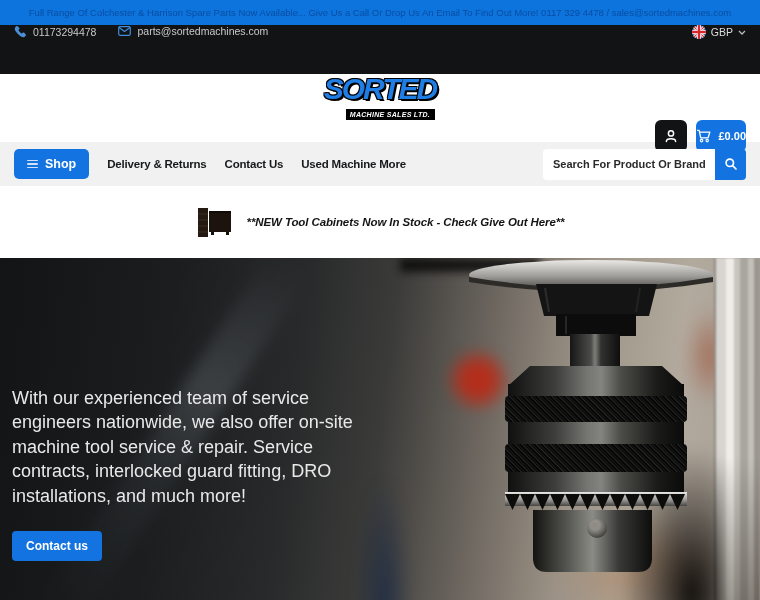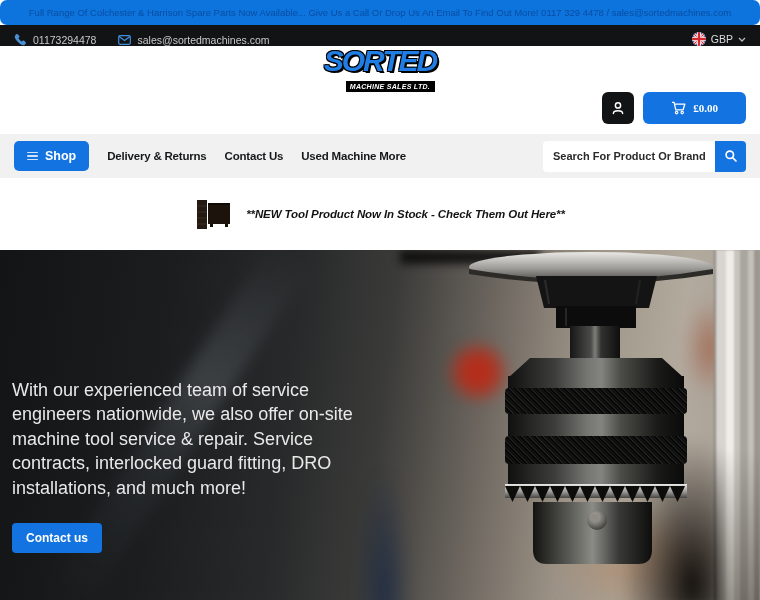--- a/index.html
+++ b/index.html
@@ -1,42 +1,42 @@
 <!DOCTYPE html>
 <html><head>
 <meta charset="utf-8">
 <style>
   * { margin:0; padding:0; box-sizing:border-box; }
   html,body { width:760px; height:600px; overflow:hidden;
     font-family:"Liberation Sans","DejaVu Sans",sans-serif; background:#fff; }
 
   
-  .banner { height:25px; background:#0c74dc; display:flex; align-items:center; justify-content:center;border-radius:7px; }
+  .banner { height:25px; background:#0c74dc; display:flex; align-items:center; justify-content:center; }
   .banner span { font-size:9.5px; color:#0a4da3; white-space:nowrap; font-weight:500; }
 
   
-  .util { height:21px; background:#121314; display:flex; align-items:flex-end; padding:0 14px; color:#c9c9c9; }
+  .util { height:49px; background:#121314; display:flex; align-items:flex-start; padding:0 14px; color:#c9c9c9; }
   .util .grp { display:flex; align-items:center; gap:6px; margin-right:22px; font-size:10.5px; cursor:pointer; }
   .util .right { margin-left:auto; display:flex; align-items:center; gap:5px; font-size:10.5px; color:#dcdcdc; cursor:pointer; }
 
   
   .hdr { height:68px; background:#fff; display:flex; align-items:center; padding:0 14px;flex-direction:column; }
   .logo { cursor:pointer; line-height:1; }
   .logo .l1 { font-style:italic; font-weight:800; font-size:30px; letter-spacing:-2px; color:#1f7de4;
     text-shadow:-1px -1px 0 #000,1px -1px 0 #000,-1px 1px 0 #000,2px 2px 0 #000; display:block; }
   .logo .l2 { display:inline-block; margin:-3px 0 0 22px; background:#000; color:#fff;
     font-style:italic; font-weight:700; font-size:7px; letter-spacing:.3px; padding:2px 5px 2px 4px; }
   .hdr .hright { margin-left:auto; display:flex; align-items:center; gap:9px; }
   .btn-acct { width:32px; height:32px; background:#121314; border:none; border-radius:6px;
     display:flex; align-items:center; justify-content:center; cursor:pointer; }
-  .btn-cart { height:32px; background:#1373e1; border:none; border-radius:6px; padding:0 28px;
-    display:flex; align-items:center; gap:7px; color:#fff; font-size:11px; font-weight:700; cursor:pointer;font-family:Liberation Serif, serif; }
-
-  
-  .nav { height:44px; background:#f1f1f1; display:flex; align-items:center; padding:0 14px; gap:18px;margin-top:20px; }
+  .btn-cart { height:32px; background:#1373e1; border:none; border-radius:6px; padding:0 0;
+    display:flex; align-items:center; gap:7px; color:#fff; font-size:11px; font-weight:700; cursor:pointer; }
+
+  
+  .nav { height:44px; background:#f1f1f1; display:flex; align-items:center; padding:0 14px; gap:18px; }
   .btn-shop { height:30px; background:#1373e1; border:none; border-radius:5px; padding:0 13px;
     display:flex; align-items:center; gap:7px; color:#fff; font-size:12.5px; font-weight:600; cursor:pointer; }
   .burger { display:inline-block; width:11px; }
   .burger i { display:block; height:1.6px; background:rgba(255,255,255,.8); margin:2.1px 0; border-radius:1px; }
   .nav a { color:#16181a; font-size:11.5px; font-weight:700; text-decoration:none; letter-spacing:-.2px; cursor:pointer; }
   .search { margin-left:auto; display:flex; }
   .search input { width:172px; height:31px; border:none; border-radius:4px 0 0 4px; padding:0 10px;
     font-size:11px; font-weight:700; color:#222; font-family:inherit; outline:none; }
   .search input::placeholder { color:#2a2a2a; opacity:1; }
   .search button { width:31px; height:31px; border:none; border-radius:0 4px 4px 0; background:#1373e1;
@@ -87,21 +87,21 @@
     <svg width="13" height="13" viewBox="0 0 13 13">
         <path d="M3.6 1.2 L5.4 3 C5.7 3.3 5.6 3.9 5.2 4.3 L4.4 5.1 C5 6.5 6.5 8 7.9 8.6 L8.7 7.8 C9.1 7.4 9.7 7.3 10 7.6 L11.8 9.4 C12.2 9.8 12.1 10.4 11.7 10.8 L10.7 11.7 C9.9 12.5 8.4 12.4 6.9 11.5 C4.8 10.2 2.8 8.2 1.5 6.1 C0.6 4.6 0.5 3.1 1.3 2.3 L2.2 1.3 C2.6 0.9 3.2 0.9 3.6 1.2 Z" fill="#4a8fd4"></path>
       </svg>
     <span>01173294478</span>
   </div>
   <div class="grp">
     <svg width="13" height="10" viewBox="0 0 13 10">
         <rect x="0.7" y="0.7" width="11.6" height="8.6" rx="1.2" fill="none" stroke="#3f8edd" stroke-width="1.2"></rect>
         <path d="M1 1.4 L6.5 5.6 L12 1.4" fill="none" stroke="#3f8edd" stroke-width="1.2"></path>
       </svg>
-    <span>sales@sortedmachines.com</span>
+    <span>parts@sortedmachines.com</span>
   </div>
   <div class="right">
     <svg width="14" height="14" viewBox="0 0 14 14">
       <defs>
           <clipPath id="fc">
             <circle cx="7" cy="7" r="7"></circle>
           </clipPath>
         </defs>
       <g clip-path="url(#fc)">
         <rect width="14" height="14" fill="#1f3c87"></rect>
@@ -166,21 +166,21 @@
 
 <div class="promo">
   <svg width="38" height="34" viewBox="0 0 38 34">
     <rect x="2" y="3" width="10" height="29" fill="#241a12"></rect>
     <path d="M2 9 h10 M2 15 h10 M2 21 h10 M2 27 h10" stroke="#3d2d1d" stroke-width="1"></path>
     <rect x="13" y="6" width="22" height="3" fill="#0f0a06"></rect>
     <rect x="13" y="8" width="22" height="19" fill="#1c130c"></rect>
     <rect x="15" y="27" width="3" height="3" fill="#171009"></rect>
     <rect x="30" y="27" width="3" height="3" fill="#171009"></rect>
   </svg>
-  <span>**NEW Tool Product Now In Stock - Check Them Out Here**</span>
+  <span>**NEW Tool Cabinets Now In Stock - Check Give Out Here**</span>
 </div>
 
 <div class="hero">
   <div class="fx fx-streak"></div>
   <div class="fx fx-topdark"></div>
   <div class="fx fx-red"></div>
   <div class="fx fx-brown"></div>
   <div class="fx fx-blue"></div>
   <div class="fx fx-tan"></div>
   <div class="hero-column"></div>

